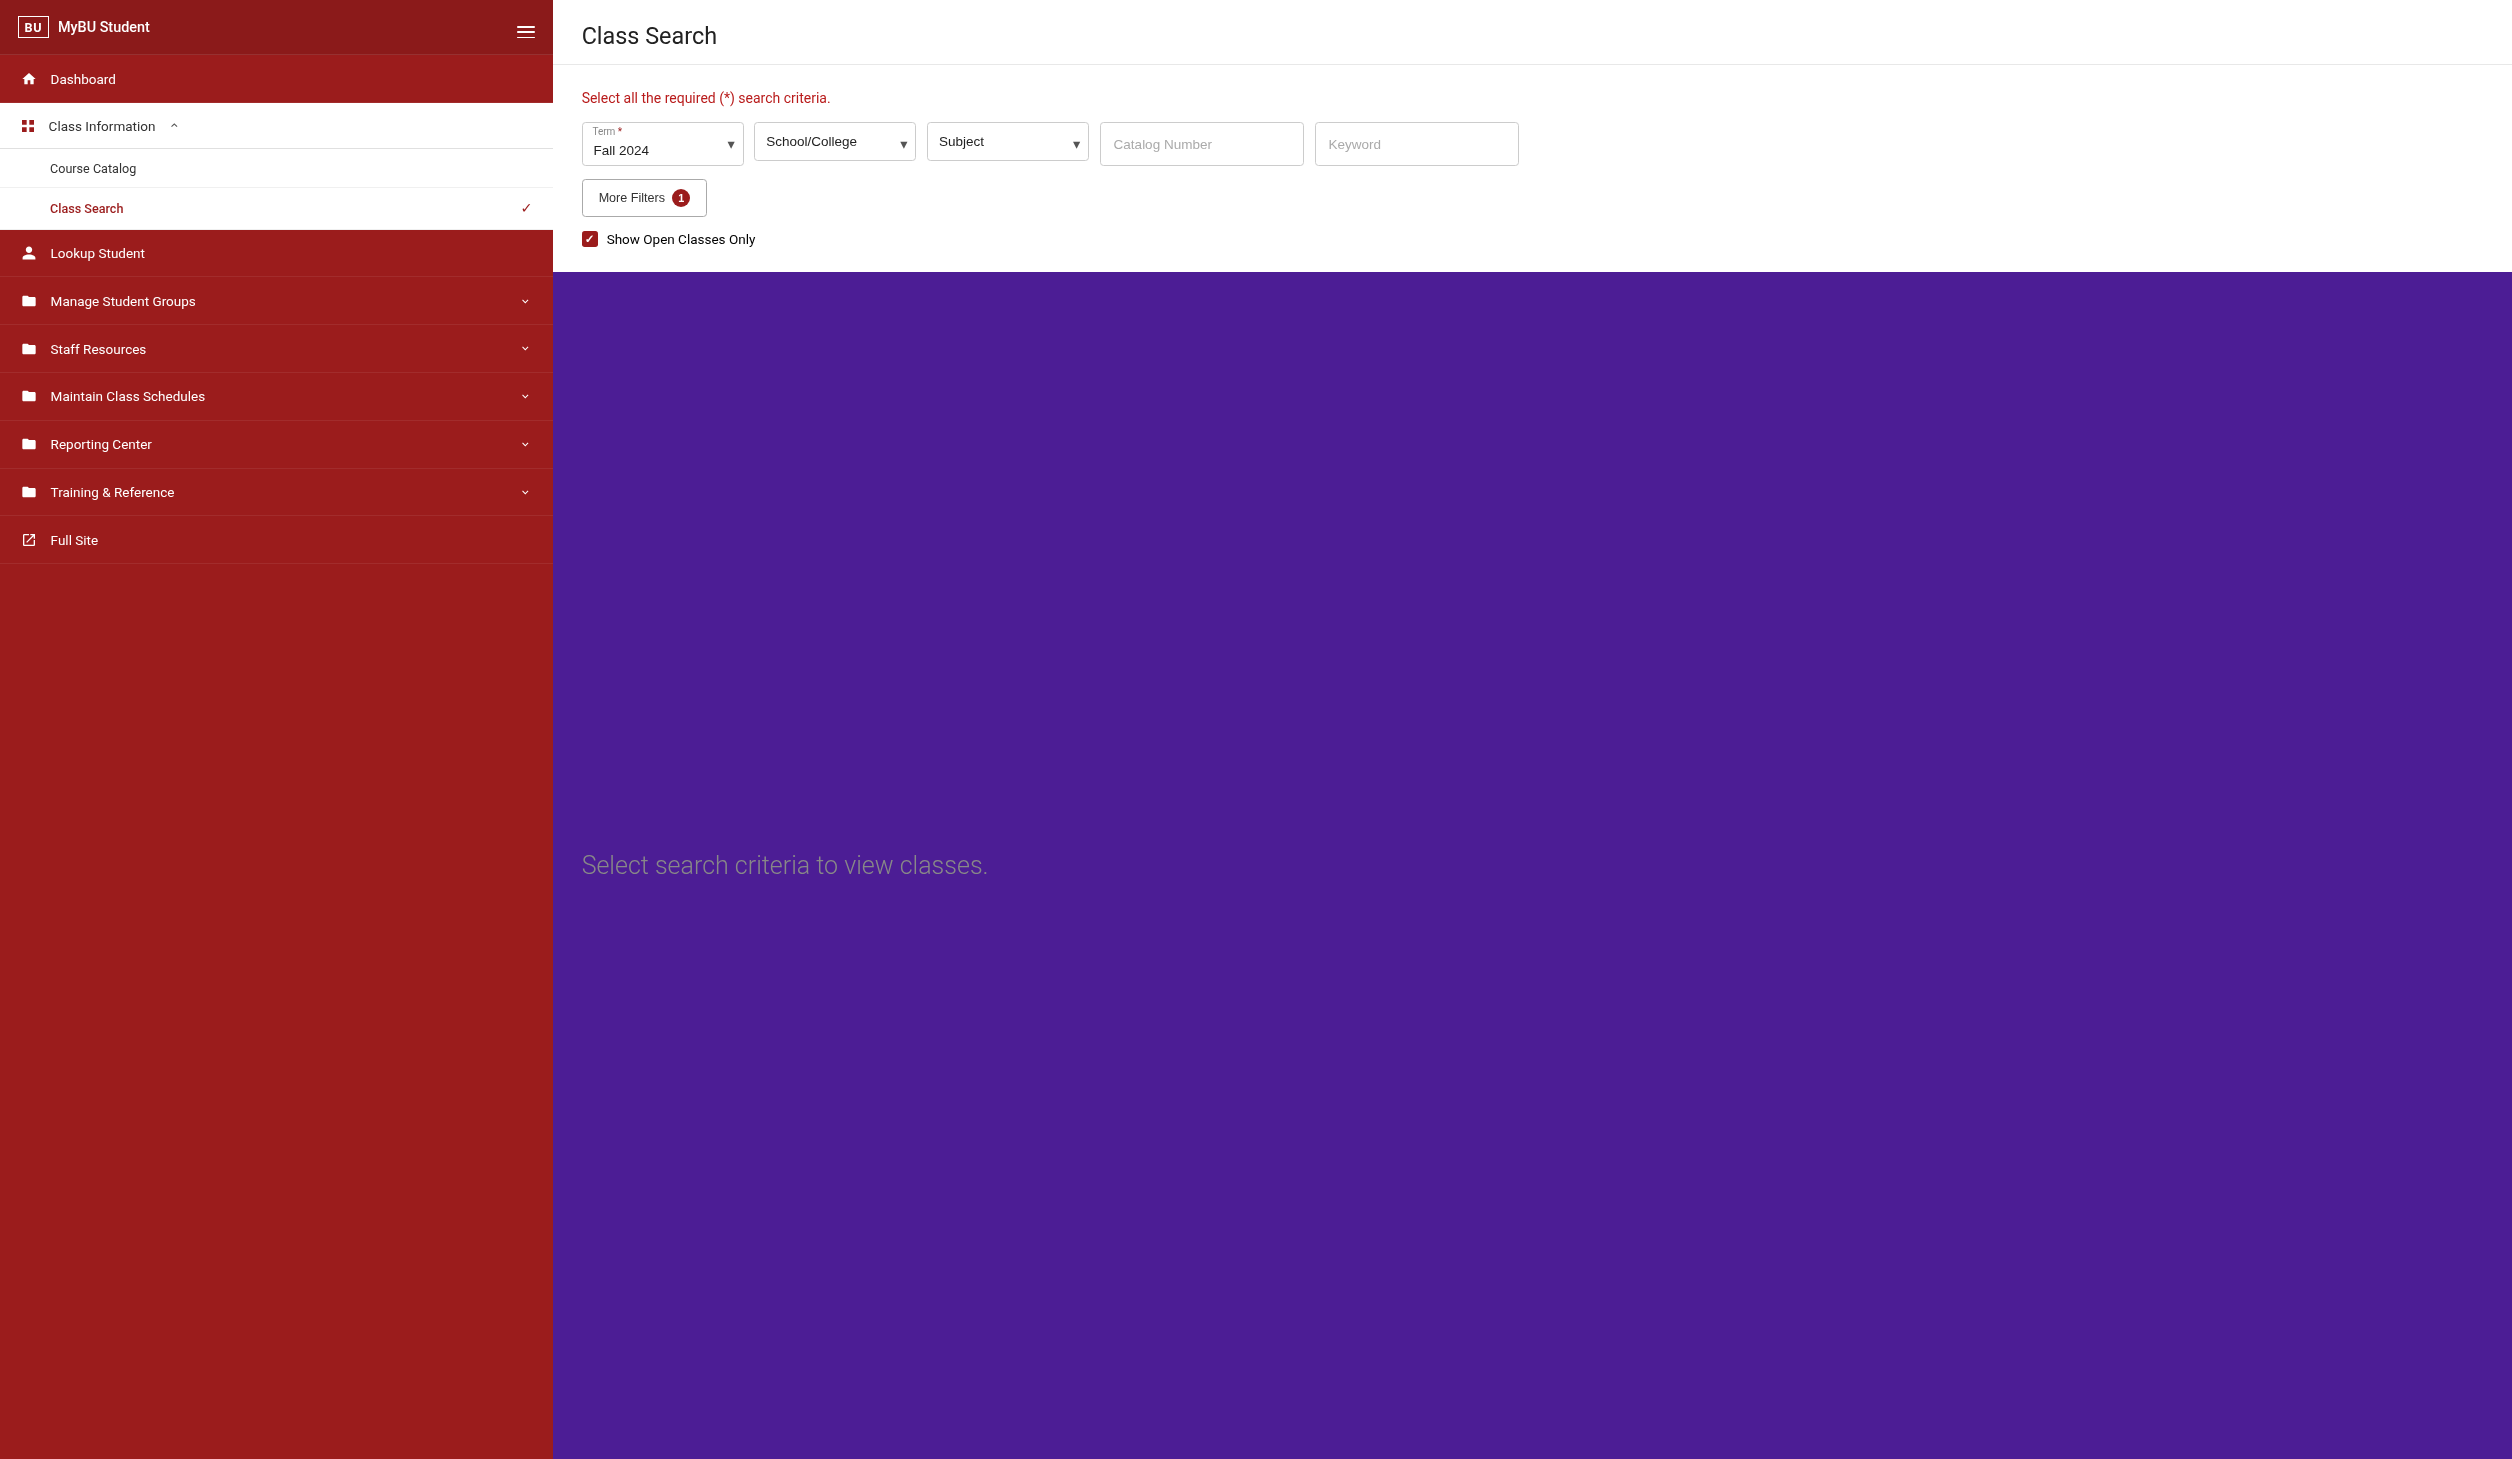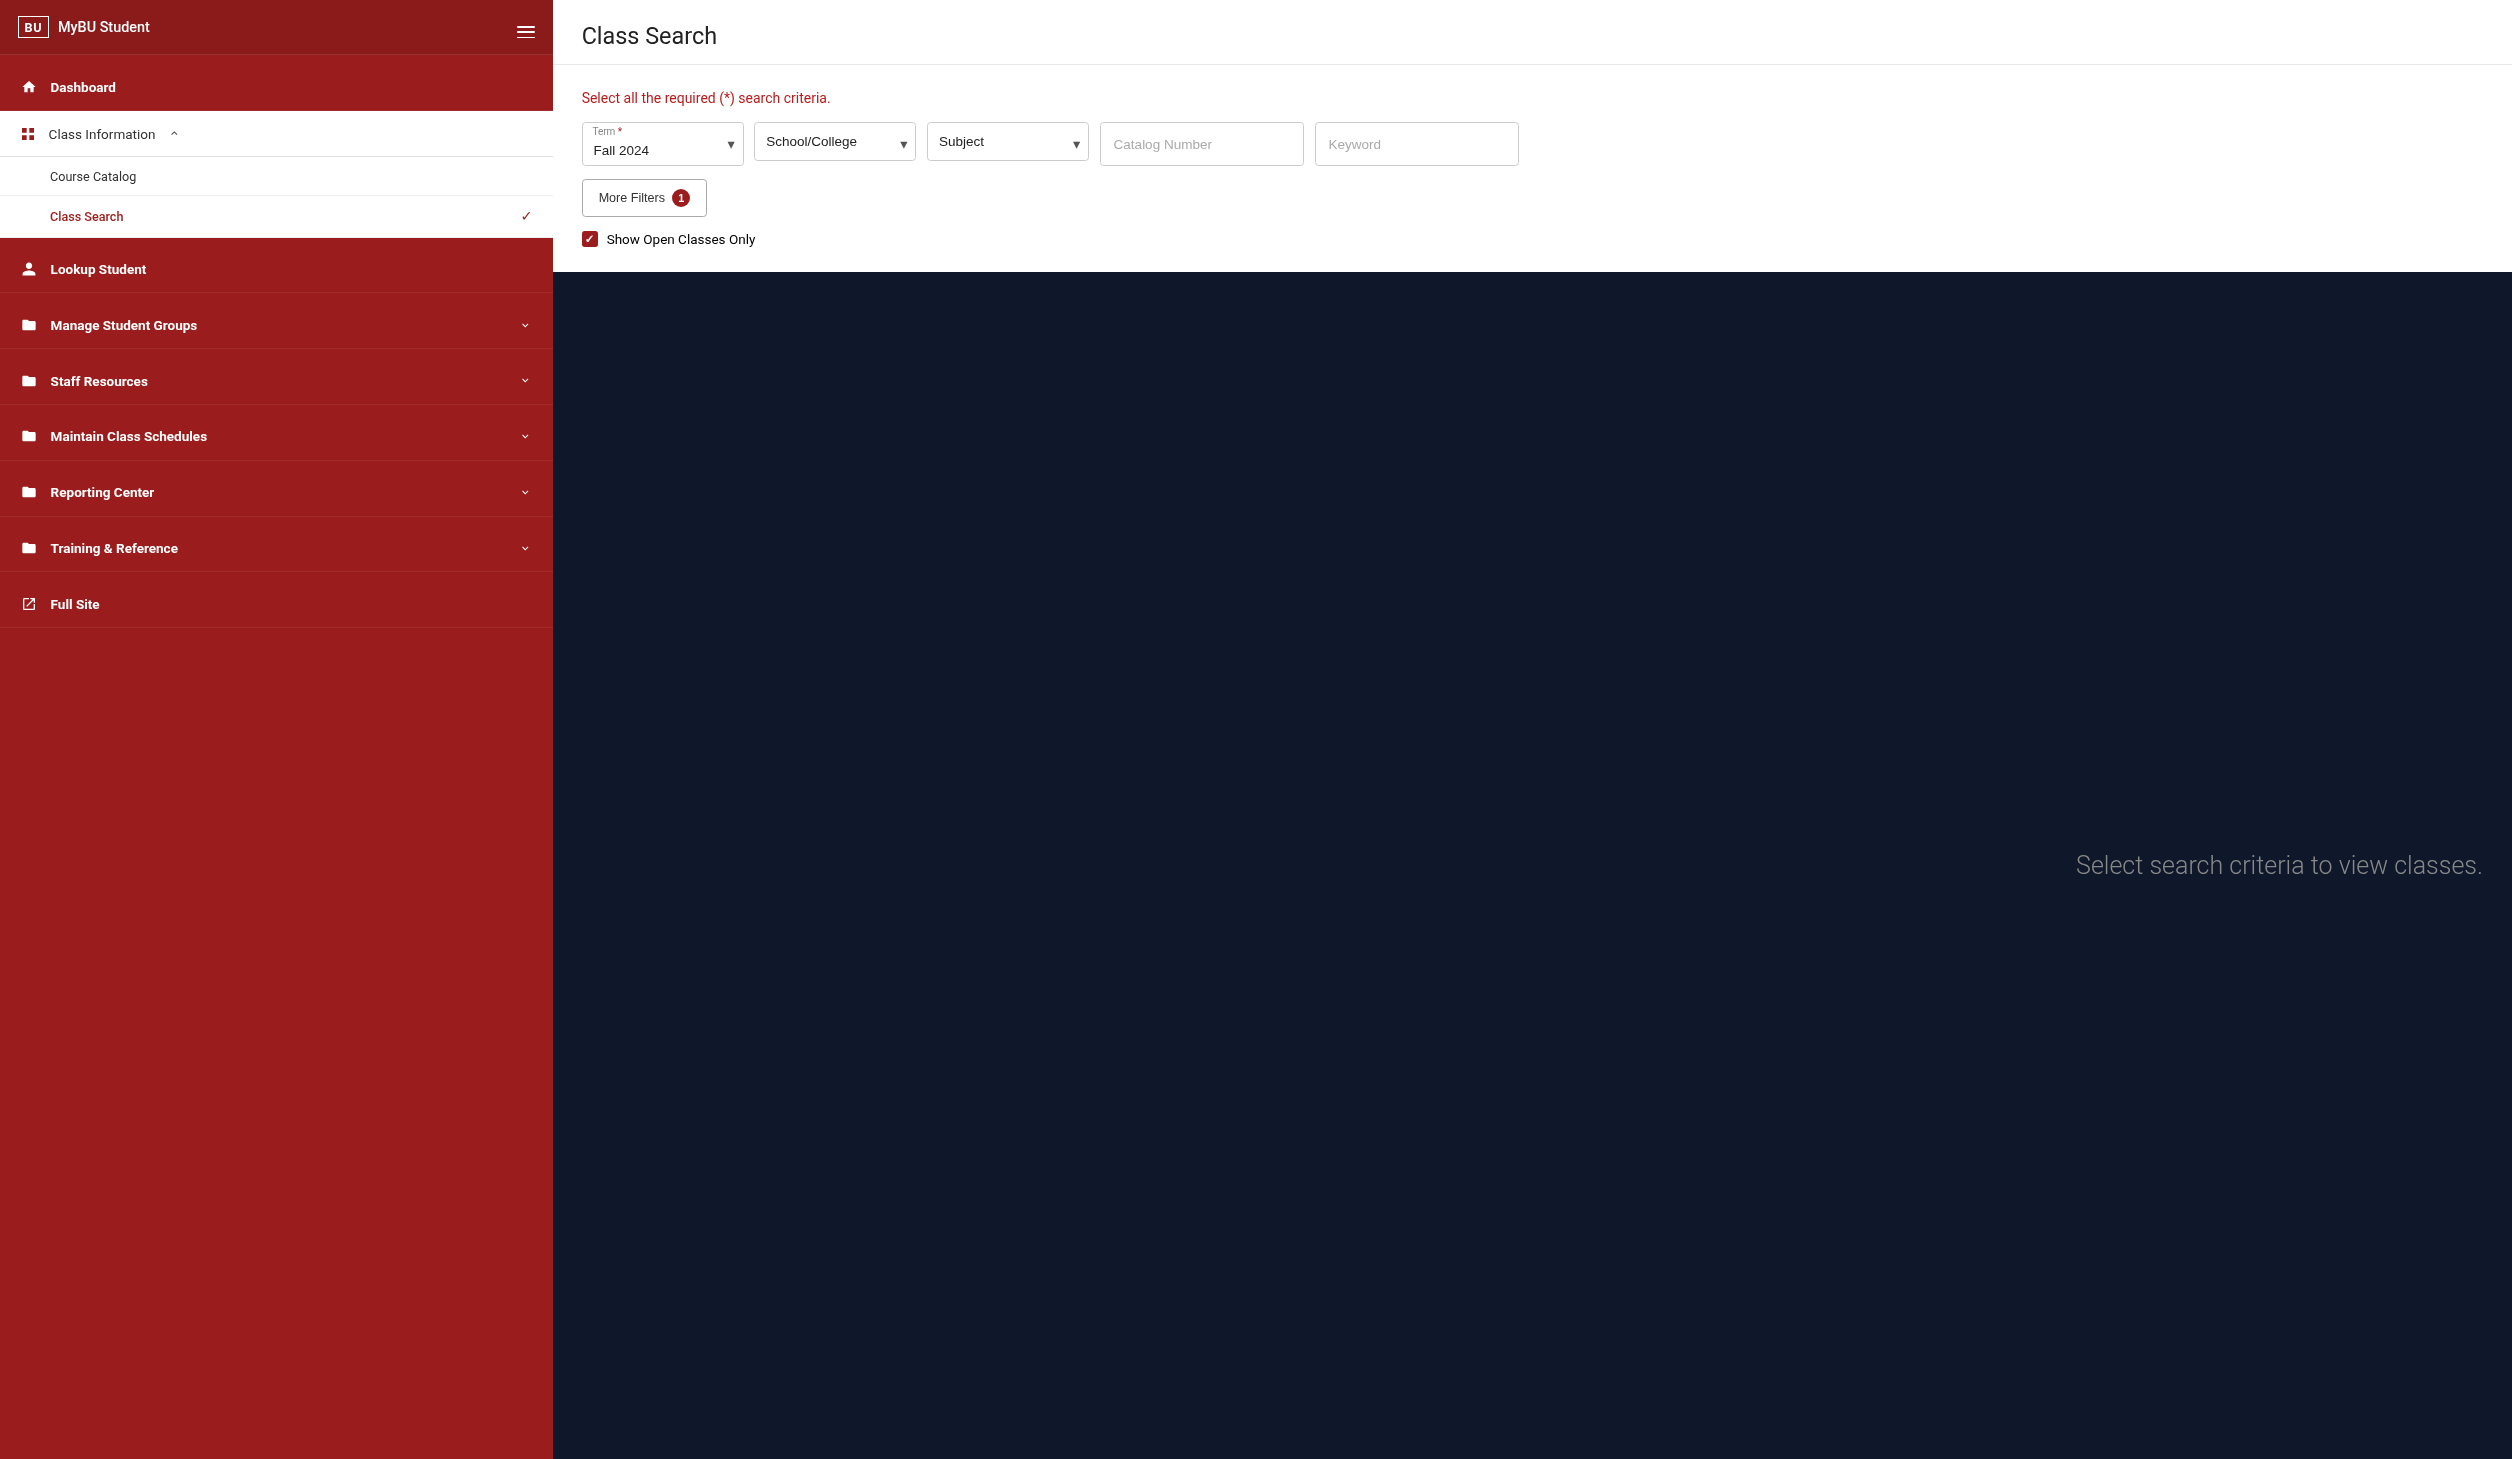--- a/index.html
+++ b/index.html
@@ -57,23 +57,22 @@
 
     
     .nav-item {
       display: flex;
       align-items: center;
       gap: 12.6px;
       padding: 14.4px 20px;
       cursor: pointer;
       color: white;
       font-size: 13.5px;
-      font-weight: 700;
+      font-weight: 400;
       border-bottom: 0.9px solid rgba(255,255,255,0.07);
-      margin-top: 8px;
     }
     .nav-item .nav-icon {
       width: 18px;
       height: 18px;
       flex-shrink: 0;
       display: flex;
       align-items: center;
       justify-content: center;
     }
     .nav-item .nav-label { flex: 1; }
@@ -275,22 +274,22 @@
     }
     .checkbox-label {
       font-size: 13.5px;
       color: #000000;
     }
 
     .empty-state {
       flex: 1;
       display: flex;
       align-items: center;
-      justify-content: flex-end;
-      background: #0f172a;
+      justify-content: flex-start;
+      background: #4c1d95;
       padding: 54px 29px;
     }
     .empty-state-text {
       font-size: 25px;
       color: #888;
       font-weight: 300;
     }
 
     
     svg { display: block; }

